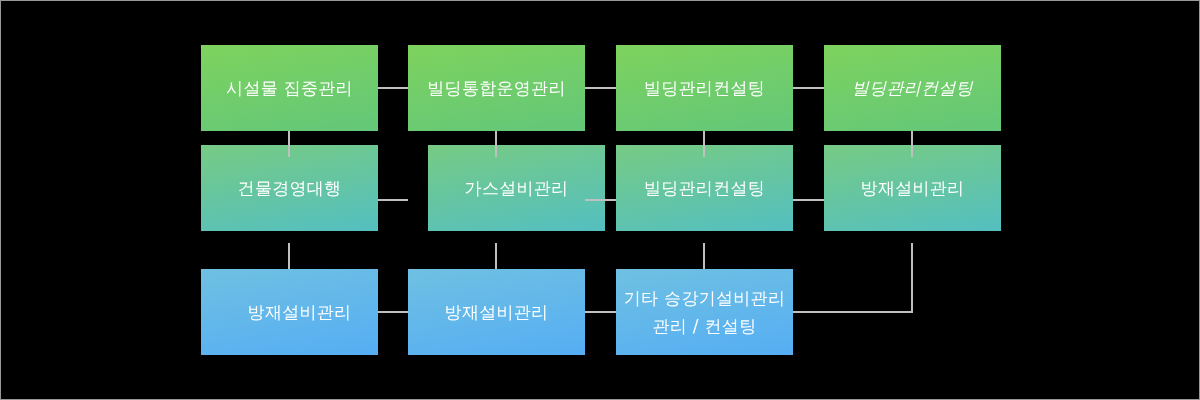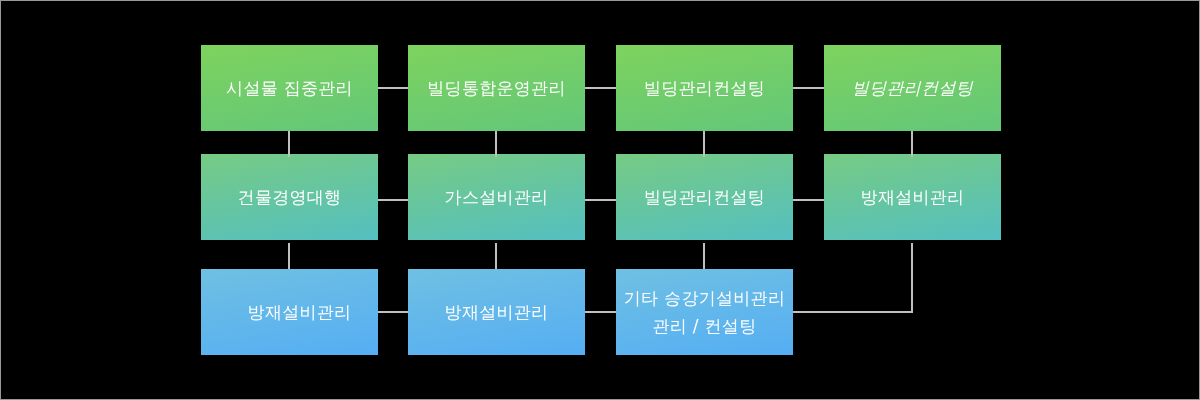--- a/index.html
+++ b/index.html
@@ -30,21 +30,21 @@
     letter-spacing: 0.3px;
     line-height: 1.65;
   }
 
   
   .c1 { left: 200px; }
   .c2 { left: 407px; }
   .c3 { left: 615px; }
   .c4 { left: 823px; }
   .r1 { top: 44px; }
-  .r2 { top: 153px; }
+  .r2 { top: 144px; }
   .r3 { top: 268px; }
 
   .connector { position: absolute; background: #c0c0c0; }
   .connector.h { height: 2px; }
   .connector.v { width: 2px; }
 </style>
 </head>
 <body>
 
 <div class="frame">
@@ -58,21 +58,21 @@
   <div class="box r1 c3" style="background: linear-gradient(170deg, rgb(126, 211, 93), rgb(99, 199, 122));">
     <span>빌딩관리컨설팅</span>
   </div>
   <div class="box r1 c4" style="background: linear-gradient(170deg, rgb(126, 211, 93), rgb(99, 199, 122)); font-style: italic;">
     <span>빌딩관리컨설팅</span>
   </div>
 
   <div class="box r2 c1" style="background: linear-gradient(170deg, rgb(118, 203, 131), rgb(84, 191, 193));">
     <span>건물경영대행</span>
   </div>
-  <div class="box r2 c2" style="background: linear-gradient(170deg, rgb(118, 203, 131), rgb(84, 191, 193));">
+  <div class="box r2 c2" style="background: linear-gradient(170deg, rgb(118, 203, 131), rgb(84, 191, 193)); margin-left: 20px;">
     <span>가스설비관리</span>
   </div>
   <div class="box r2 c3" style="background: linear-gradient(170deg, rgb(118, 203, 131), rgb(84, 191, 193));">
     <span>빌딩관리컨설팅</span>
   </div>
   <div class="box r2 c4" style="background: linear-gradient(170deg, rgb(118, 203, 131), rgb(84, 191, 193));">
     <span>방재설비관리</span>
   </div>
 
   <div class="box r3 c1" style="background: linear-gradient(170deg, rgb(111, 192, 226), rgb(85, 174, 243)); padding-left: 20px;">

